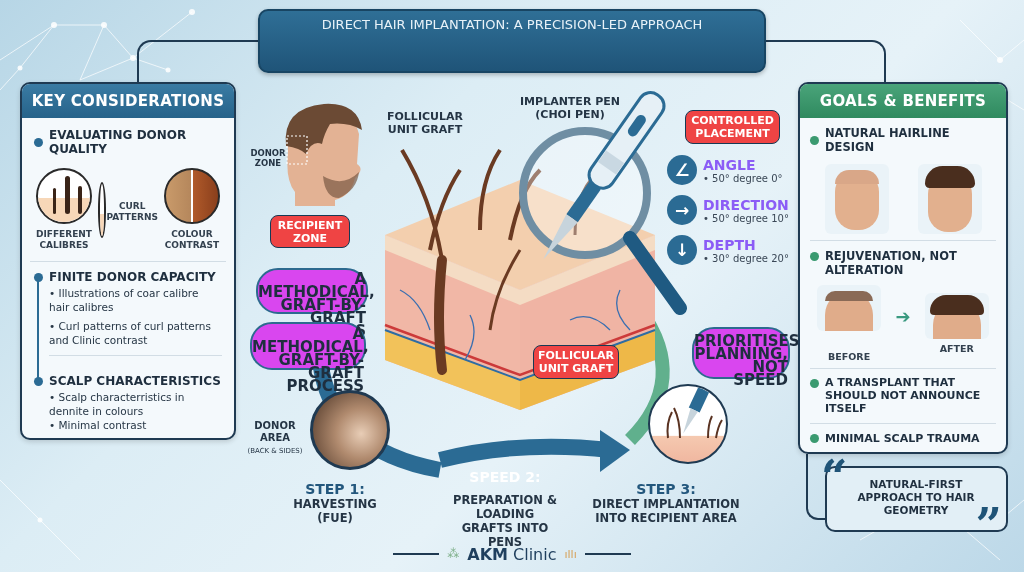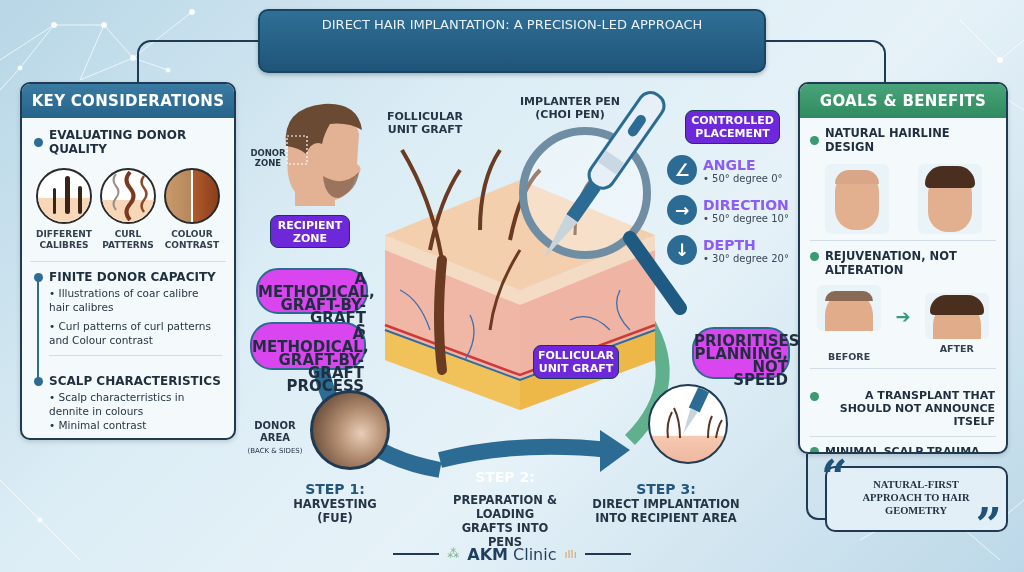--- a/index.html
+++ b/index.html
@@ -38,21 +38,21 @@
   .dot { width: 9px; height: 9px; border-radius: 50%; display: inline-block; flex: none; }
   .dot-blue { background: #2b6b94; }
   .dot-green { background: #3a9a70; }
   .bullet { font-size: 10.5px; line-height: 14px; color: #263645; }
 
   .circ { width: 56px; height: 56px; border-radius: 50%; border: 2px solid #2a2a2a; overflow: hidden; position: relative; background: #fff; }
   .circ-label { font-size: 9px; font-weight: 700; text-align: center; line-height: 11px; margin-top: 5px; color: #33414f; }
 
   .face { width: 64px; height: 70px; border-radius: 6px; position: relative; overflow: hidden; background: #eaf3f8; }
 
-  .badge-dark { background: #6d28d9; color: #fff; font-weight: 700; border-radius: 8px; text-align: center; border: 1.5px solid #163a55; }
+  .badge-dark { background: #ef4444; color: #fff; font-weight: 700; border-radius: 8px; text-align: center; border: 1.5px solid #163a55; }
   .plain-label { font-weight: 700; color: #253545; text-align: center; }
   .bubble { background: #d946ef; border: 2px solid #2d6a8f; border-radius: 22px; text-align: right; font-weight: 700; font-size: 15px; line-height: 13px; color: #1f2f3f; }
 
   .icon-round { width: 30px; height: 30px; border-radius: 50%; background: #2b6b94; color: #fff; display: flex; align-items: center; justify-content: center; font-size: 17px; font-weight: 700; }
   .param-name { font-weight: 700; font-size: 14px; color: #8b5cf6; }
   .param-val { font-size: 10px; color: #3a4756; }
 
   .step-title { font-weight: 700; font-size: 14px; color: #23577d; text-align: center; }
   .step-desc { font-weight: 700; font-size: 11.5px; line-height: 14px; text-align: center; color: #253545; }
 </style>
@@ -103,21 +103,21 @@
     <div style="display:flex; justify-content:space-between; margin-top:12px;">
       <div style="width:60px; display:flex; flex-direction:column; align-items:center;">
         <div class="circ">
           <div style="position:absolute; left:0; right:0; bottom:0; height:24px; background:#f7d7b8;"></div>
           <div style="position:absolute; left:15px; top:18px; width:3px; height:26px; background:#3a2418; border-radius:2px;"></div>
           <div style="position:absolute; left:27px; top:6px; width:5px; height:38px; background:#3a2418; border-radius:3px;"></div>
           <div style="position:absolute; left:40px; top:16px; width:4px; height:28px; background:#3a2418; border-radius:2px;"></div>
         </div>
         <div class="circ-label"><span>DIFFERENT</span><br><span>CALIBRES</span></div>
       </div>
-      <div style="width:60px; display:flex; flex-direction:column; align-items:center;">
+      <div style="width:60px; display:flex; flex-direction:row; align-items:center;">
         <div class="circ">
           <div style="position:absolute; left:0; right:0; bottom:0; height:22px; background:#f7d7b8;"></div>
           <svg width="56" height="56" style="position:absolute; left:0; top:0;">
             <path d="M14 4 q-5 6 0 12 q5 6 0 12 q-5 6 0 12" stroke="#9a8f88" stroke-width="2" fill="none"></path>
             <path d="M28 2 q-7 8 0 16 q7 8 0 16 q-7 8 0 16" stroke="#7a3a22" stroke-width="4" fill="none"></path>
             <path d="M42 6 q-5 6 0 12 q5 6 0 12 q-5 6 0 12" stroke="#8a4a2a" stroke-width="2.5" fill="none"></path>
           </svg>
         </div>
         <div class="circ-label"><span>CURL</span><br><span>PATTERNS</span></div>
       </div>
@@ -130,21 +130,21 @@
     <div style="border-top:1px solid #d2dde5; margin:10px -4px 0 -4px;"></div>
 
     <div style="position:relative; margin-top:8px; padding-left:0;">
       <div style="position:absolute; left:3px; top:8px; width:2px; height:100px; background:#2b6b94;"></div>
       <div class="sec-title">
         <span class="dot dot-blue"></span>
         <span>FINITE DONOR CAPACITY</span>
       </div>
       <div style="padding-left:15px; margin-top:2px;">
         <div class="bullet">• Illustrations of coar calibre hair calibres</div>
-        <div class="bullet" style="margin-top:5px;">• Curl patterns of curl patterns and Colour contrast</div>
+        <div class="bullet" style="margin-top:5px;">• Curl patterns of curl patterns and Clinic contrast</div>
       </div>
       <div style="border-top:1px solid #d2dde5; margin:8px 0 0 15px;"></div>
       <div class="sec-title" style="margin-top:18px;">
         <span class="dot dot-blue"></span>
         <span>SCALP CHARACTERISTICS</span>
       </div>
       <div style="padding-left:15px; margin-top:2px;">
         <div class="bullet">• Scalp characterristics in dennite in colours</div>
         <div class="bullet">• Minimal contrast</div>
       </div>
@@ -229,21 +229,21 @@
         <polygon points="42,24 50,24 46,50" fill="#c7d4dc"></polygon>
       </g>
     </svg>
 </div>
 
 <div class="abs" style="left:290px; top:481px; width:90px;">
   <div class="step-title">STEP 1:</div>
   <div class="step-desc" style="font-weight:700;">HARVESTING (FUE)</div>
 </div>
 <div class="abs" style="left:450px; top:469px; width:110px;">
-  <div class="step-title" style="color:#ffffff;">STEP 2:</div>
+  <div class="step-title" style="color:#ffffff;">SPEED 2:</div>
   <div class="step-desc" style="margin-top:8px;">PREPARATION &amp; LOADING GRAFTS INTO PENS</div>
 </div>
 <div class="abs" style="left:586px; top:481px; width:160px;">
   <div class="step-title">STEP 3:</div>
   <div class="step-desc">DIRECT IMPLANTATION INTO RECIPIENT AREA</div>
 </div>
 
 <div class="abs badge-dark" style="left:685px; top:110px; width:95px; height:34px; font-size:11px; line-height:13px; padding-top:3px;">CONTROLLED PLACEMENT</div>
 
 <div class="abs" style="left:667px; top:152px; width:125px;">
@@ -303,36 +303,36 @@
       <div style="color:#3a9a80; font-size:18px; font-weight:700; margin-top:-14px;">➔</div>
       <div style="text-align:center;">
         <div class="face" style="height:46px;">
           <div style="position:absolute; left:8px; top:8px; width:48px; height:44px; border-radius:24px 24px 0 0; background:#e0ac8a;"></div>
           <div style="position:absolute; left:5px; top:2px; width:54px; height:20px; border-radius:24px 24px 6px 6px; background:#4a2e1e;"></div>
         </div>
         <div class="circ-label" style="font-size:9.5px; margin-top:4px;">AFTER</div>
       </div>
     </div>
     <div style="border-top:1px solid #d2dde5; margin-top:6px;"></div>
-    <div class="sec-title" style="font-size:11px; margin-top:20px; align-items:flex-start;text-align:right;">
+    <div class="sec-title" style="font-size:11px; margin-top:7px; align-items:flex-start;">
       <span class="dot dot-green" style="margin-top:3px;"></span>
       <span style="width:170px;">A TRANSPLANT THAT SHOULD NOT ANNOUNCE ITSELF</span>
     </div>
     <div style="border-top:1px solid #d2dde5; margin-top:8px;"></div>
     <div class="sec-title" style="font-size:11px; margin-top:8px;">
       <span class="dot dot-green"></span>
       <span>MINIMAL SCALP TRAUMA</span>
     </div>
   </div>
 </div>
 
 <div class="connector" style="left:806px; top:454px; width:122px; height:66px; border-top:none; border-right:none; border-bottom-left-radius:12px; z-index:1;"></div>
 <div class="abs" style="left:825px; top:466px; width:183px; height:66px; border:2px solid #1f3a52; border-radius:10px; background:#e2eff6;">
   <div style="position:absolute; left:-6px; top:-16px; font-size:46px; font-weight:700; color:#1f5478; line-height:50px; font-family:'DejaVu Serif', serif;">“</div>
-  <div style="position:absolute; left:24px; top:10px; width:130px; text-align:center; font-size:10.5px; font-weight:700; line-height:13px; color:#1f2f3f;font-family:Liberation Serif, serif;">NATURAL-FIRST APPROACH TO HAIR GEOMETRY</div>
+  <div style="position:absolute; left:24px; top:10px; width:130px; text-align:center; font-size:10.5px; font-weight:700; line-height:13px; color:#1f2f3f;">NATURAL-FIRST APPROACH TO HAIR GEOMETRY</div>
   <div style="position:absolute; right:4px; bottom:-20px; font-size:46px; font-weight:700; color:#1f5478; line-height:50px; font-family:'DejaVu Serif', serif;">”</div>
 </div>
 
 <div class="abs" style="left:380px; top:544px; width:264px; height:20px; display:flex; align-items:center; justify-content:center; gap:8px;">
   <div style="width:46px; height:2px; background:#1f3a52;"></div>
   <span style="color:#7fb08a; font-size:12px;">⁂</span>
   <span style="font-size:16px; color:#1f3f5e;"><b>AKM</b> <span style="font-weight:400;">Clinic</span></span>
   <span style="color:#d7a25a; font-size:11px;">ıllı</span>
   <div style="width:46px; height:2px; background:#1f3a52;"></div>
 </div>

